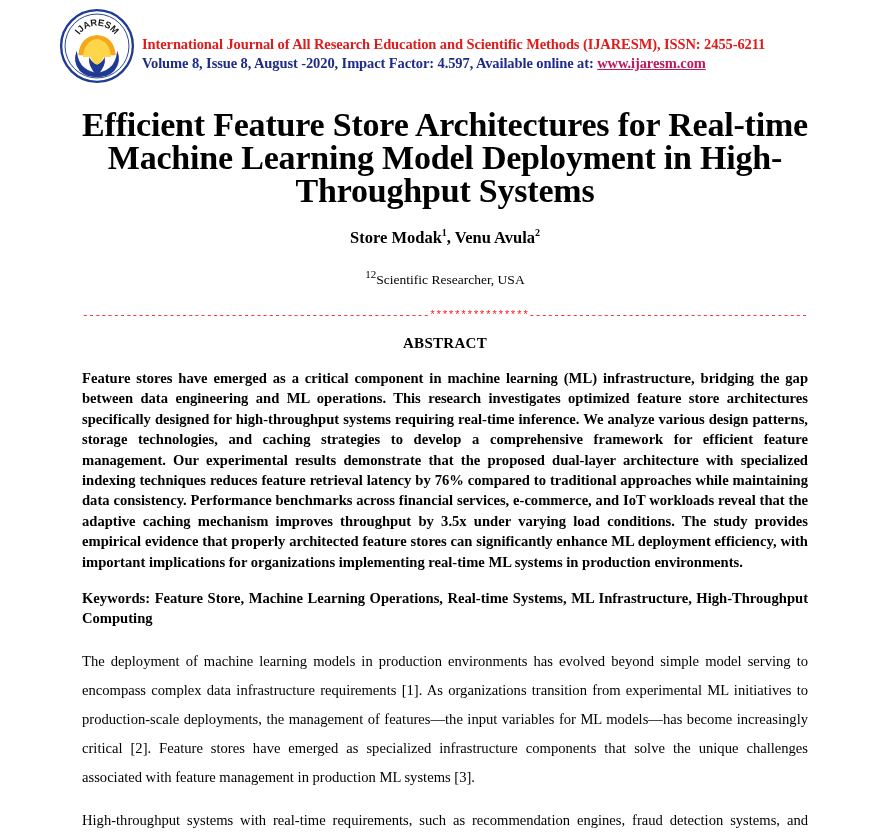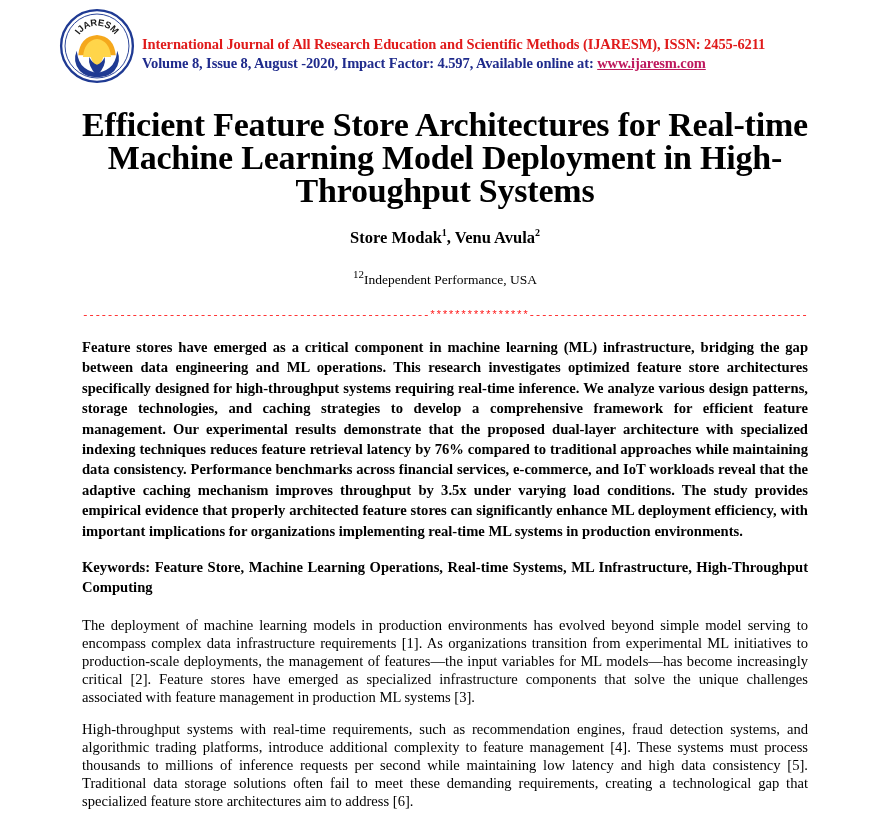--- a/index.html
+++ b/index.html
@@ -126,21 +126,21 @@
     text-align: justify;
     font-size: 14.6px;
     font-weight: bold;
     line-height: 20.4px;
   }
   .body-para {
     margin: 14px auto 0 auto;
     width: 726px;
     text-align: justify;
     font-size: 14.6px;
-    line-height: 18px;
+    line-height: 29px;
   }
   .body-para.first { margin-top: 18px; }
 </style>
 </head>
 <body>
 
 <div class="page">
 
   <div class="journal-header">
 
@@ -165,24 +165,25 @@
     <div class="header-text">
       <div class="header-line1">International Journal of All Research Education and Scientific Methods (IJARESM), ISSN: 2455-6211</div>
       <div class="header-line2"><span>Volume 8, Issue 8, August -2020, Impact Factor: 4.597, Available online at: </span><a class="url" href="#">www.ijaresm.com</a></div>
     </div>
   </div>
 
   <div class="title">Efficient Feature Store Architectures for Real-time Machine Learning Model Deployment in High-Throughput Systems</div>
 
   <div class="authors"><span>Store Modak</span><sup>1</sup><span>, Venu Avula</span><sup>2</sup></div>
 
-  <div class="affiliation"><sup>12</sup><span>Independent Performance, USA</span></div>
+  <div class="affiliation"><sup>12</sup><span>Scientific Researcher, USA</span></div>
 
   <div class="separator">--------------------------------------------------------****************--------------------------------------------------------</div>
 
+  <div class="section-heading">ABSTRACT</div>
   <div class="abstract-body">Feature stores have emerged as a critical component in machine learning (ML) infrastructure, bridging the gap between data engineering and ML operations. This research investigates optimized feature store architectures specifically designed for high-throughput systems requiring real-time inference. We analyze various design patterns, storage technologies, and caching strategies to develop a comprehensive framework for efficient feature management. Our experimental results demonstrate that the proposed dual-layer architecture with specialized indexing techniques reduces feature retrieval latency by 76% compared to traditional approaches while maintaining data consistency. Performance benchmarks across financial services, e-commerce, and IoT workloads reveal that the adaptive caching mechanism improves throughput by 3.5x under varying load conditions. The study provides empirical evidence that properly architected feature stores can significantly enhance ML deployment efficiency, with important implications for organizations implementing real-time ML systems in production environments.</div>
 
   <div class="keywords"><span>Keywords:</span><span> Feature Store, Machine Learning Operations, Real-time Systems, ML Infrastructure, High-Throughput Computing</span></div>
 
   <div class="body-para first">The deployment of machine learning models in production environments has evolved beyond simple model serving to encompass complex data infrastructure requirements [1]. As organizations transition from experimental ML initiatives to production-scale deployments, the management of features—the input variables for ML models—has become increasingly critical [2]. Feature stores have emerged as specialized infrastructure components that solve the unique challenges associated with feature management in production ML systems [3].</div>
   <div class="body-para">High-throughput systems with real-time requirements, such as recommendation engines, fraud detection systems, and algorithmic trading platforms, introduce additional complexity to feature management [4]. These systems must process thousands to millions of inference requests per second while maintaining low latency and high data consistency [5]. Traditional data storage solutions often fail to meet these demanding requirements, creating a technological gap that specialized feature store architectures aim to address [6].</div>
 
 </div>
 
 </body></html>

